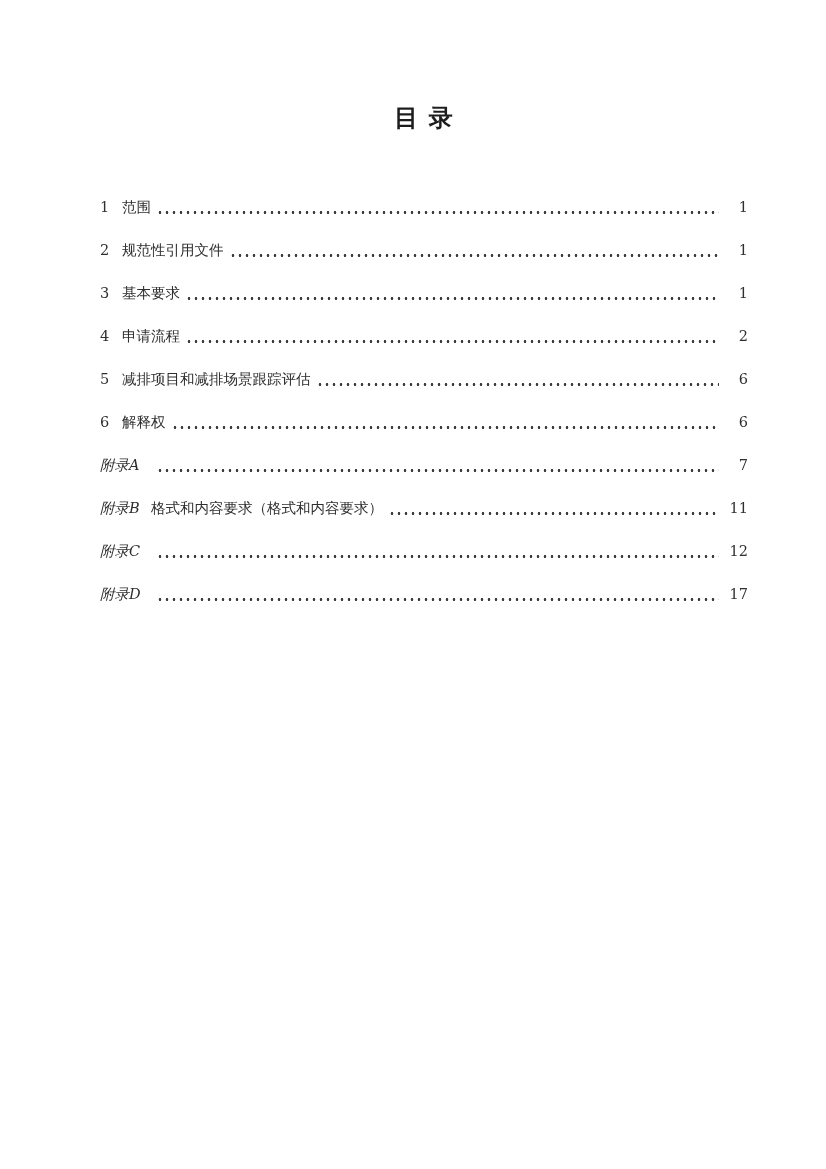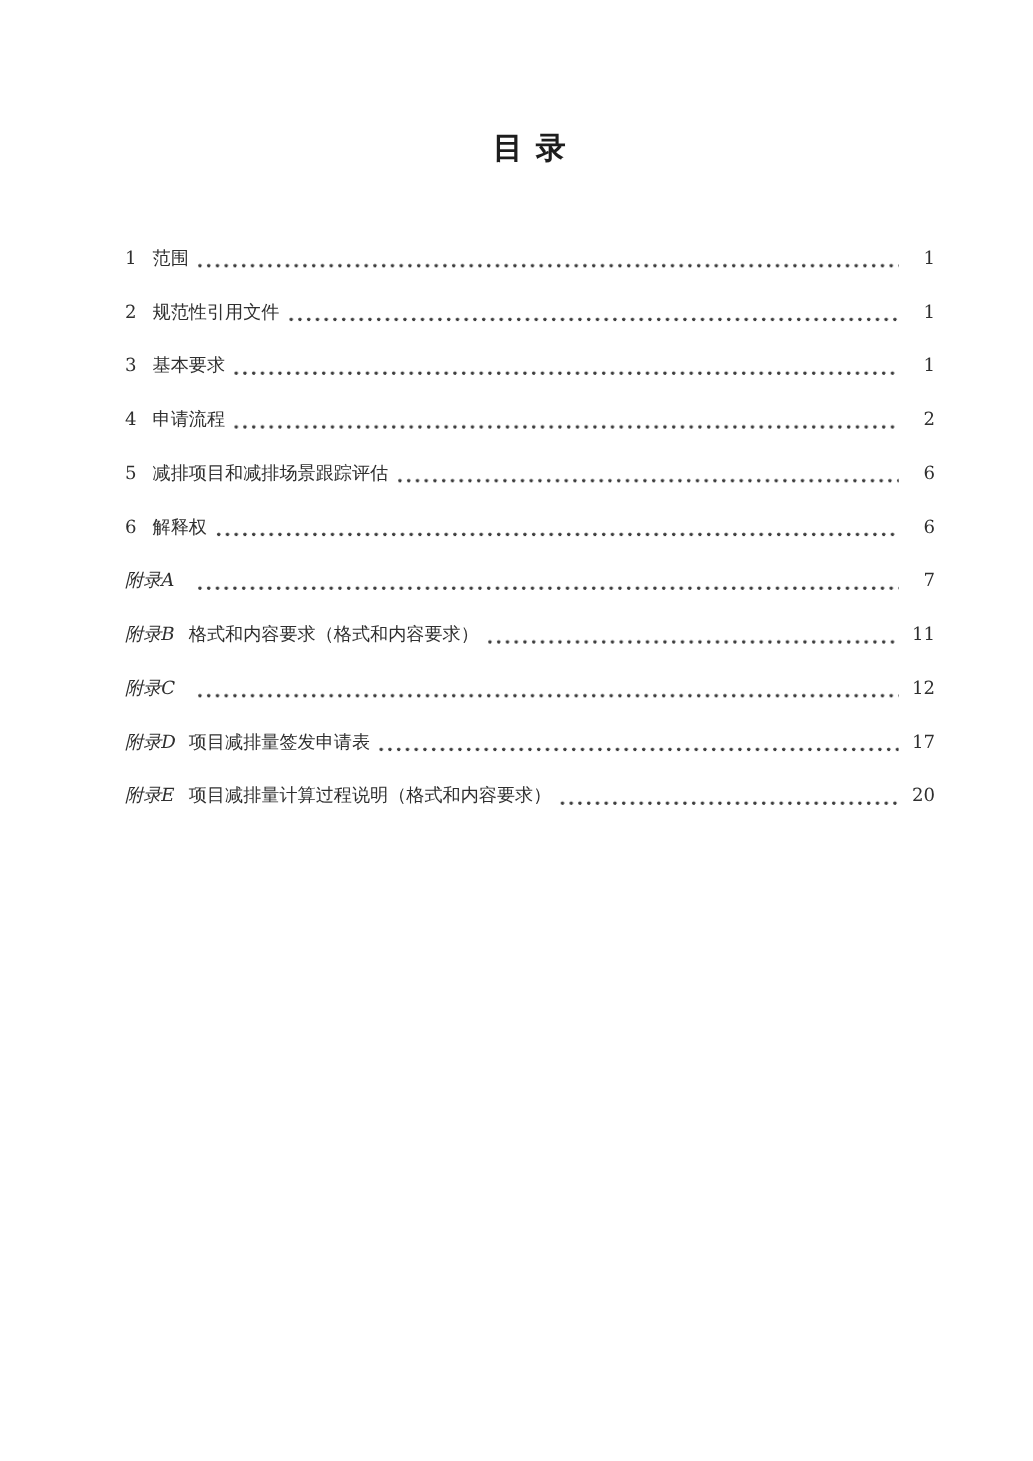--- a/index.html
+++ b/index.html
@@ -133,26 +133,19 @@
     </div>
 
     <div class="toc-row">
       <span class="prefix appendix">附录C</span>
       <span class="leader"></span>
       <span class="pagenum">12</span>
     </div>
 
     <div class="toc-row">
       <span class="prefix appendix">附录D</span>
-      <span class="label">项目减排量签发申请表</span>
       <span class="leader"></span>
       <span class="pagenum">17</span>
     </div>
 
-    <div class="toc-row">
-      <span class="prefix appendix">附录E</span>
-      <span class="label">项目减排量计算过程说明（格式和内容要求）</span>
-      <span class="leader"></span>
-      <span class="pagenum">20</span>
-    </div>
 
   </div>
 </div>
 
 </body></html>

